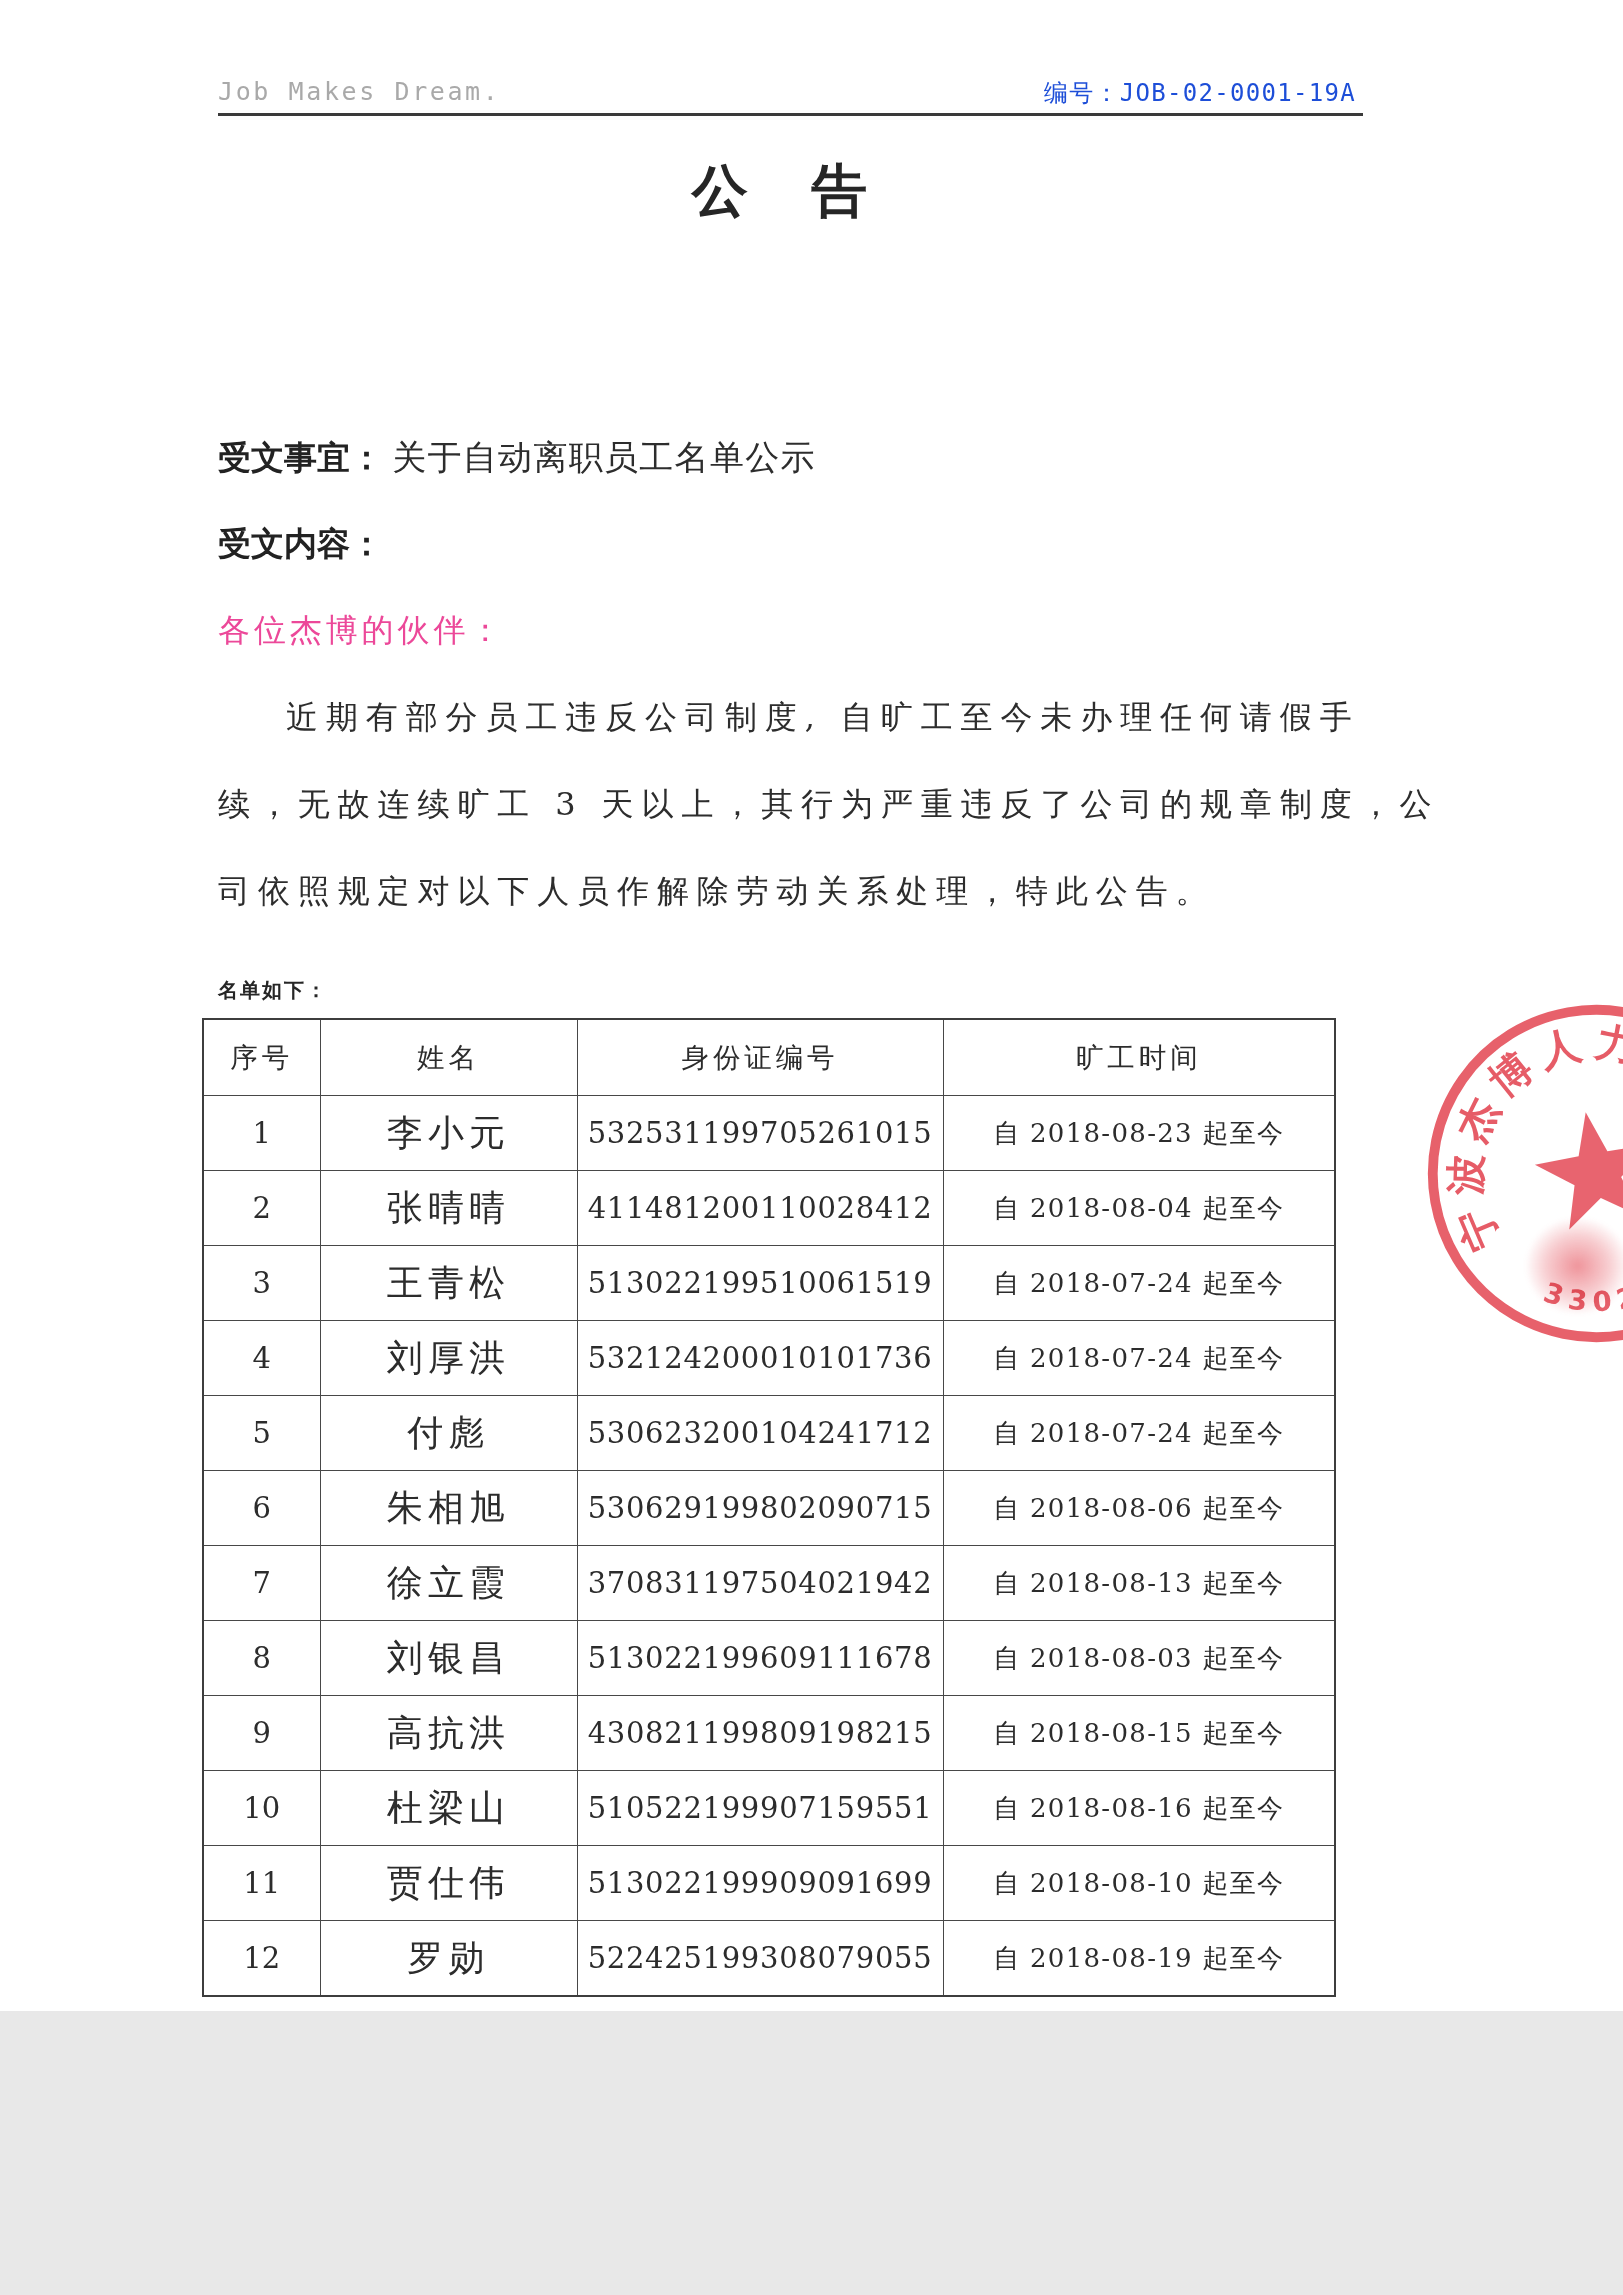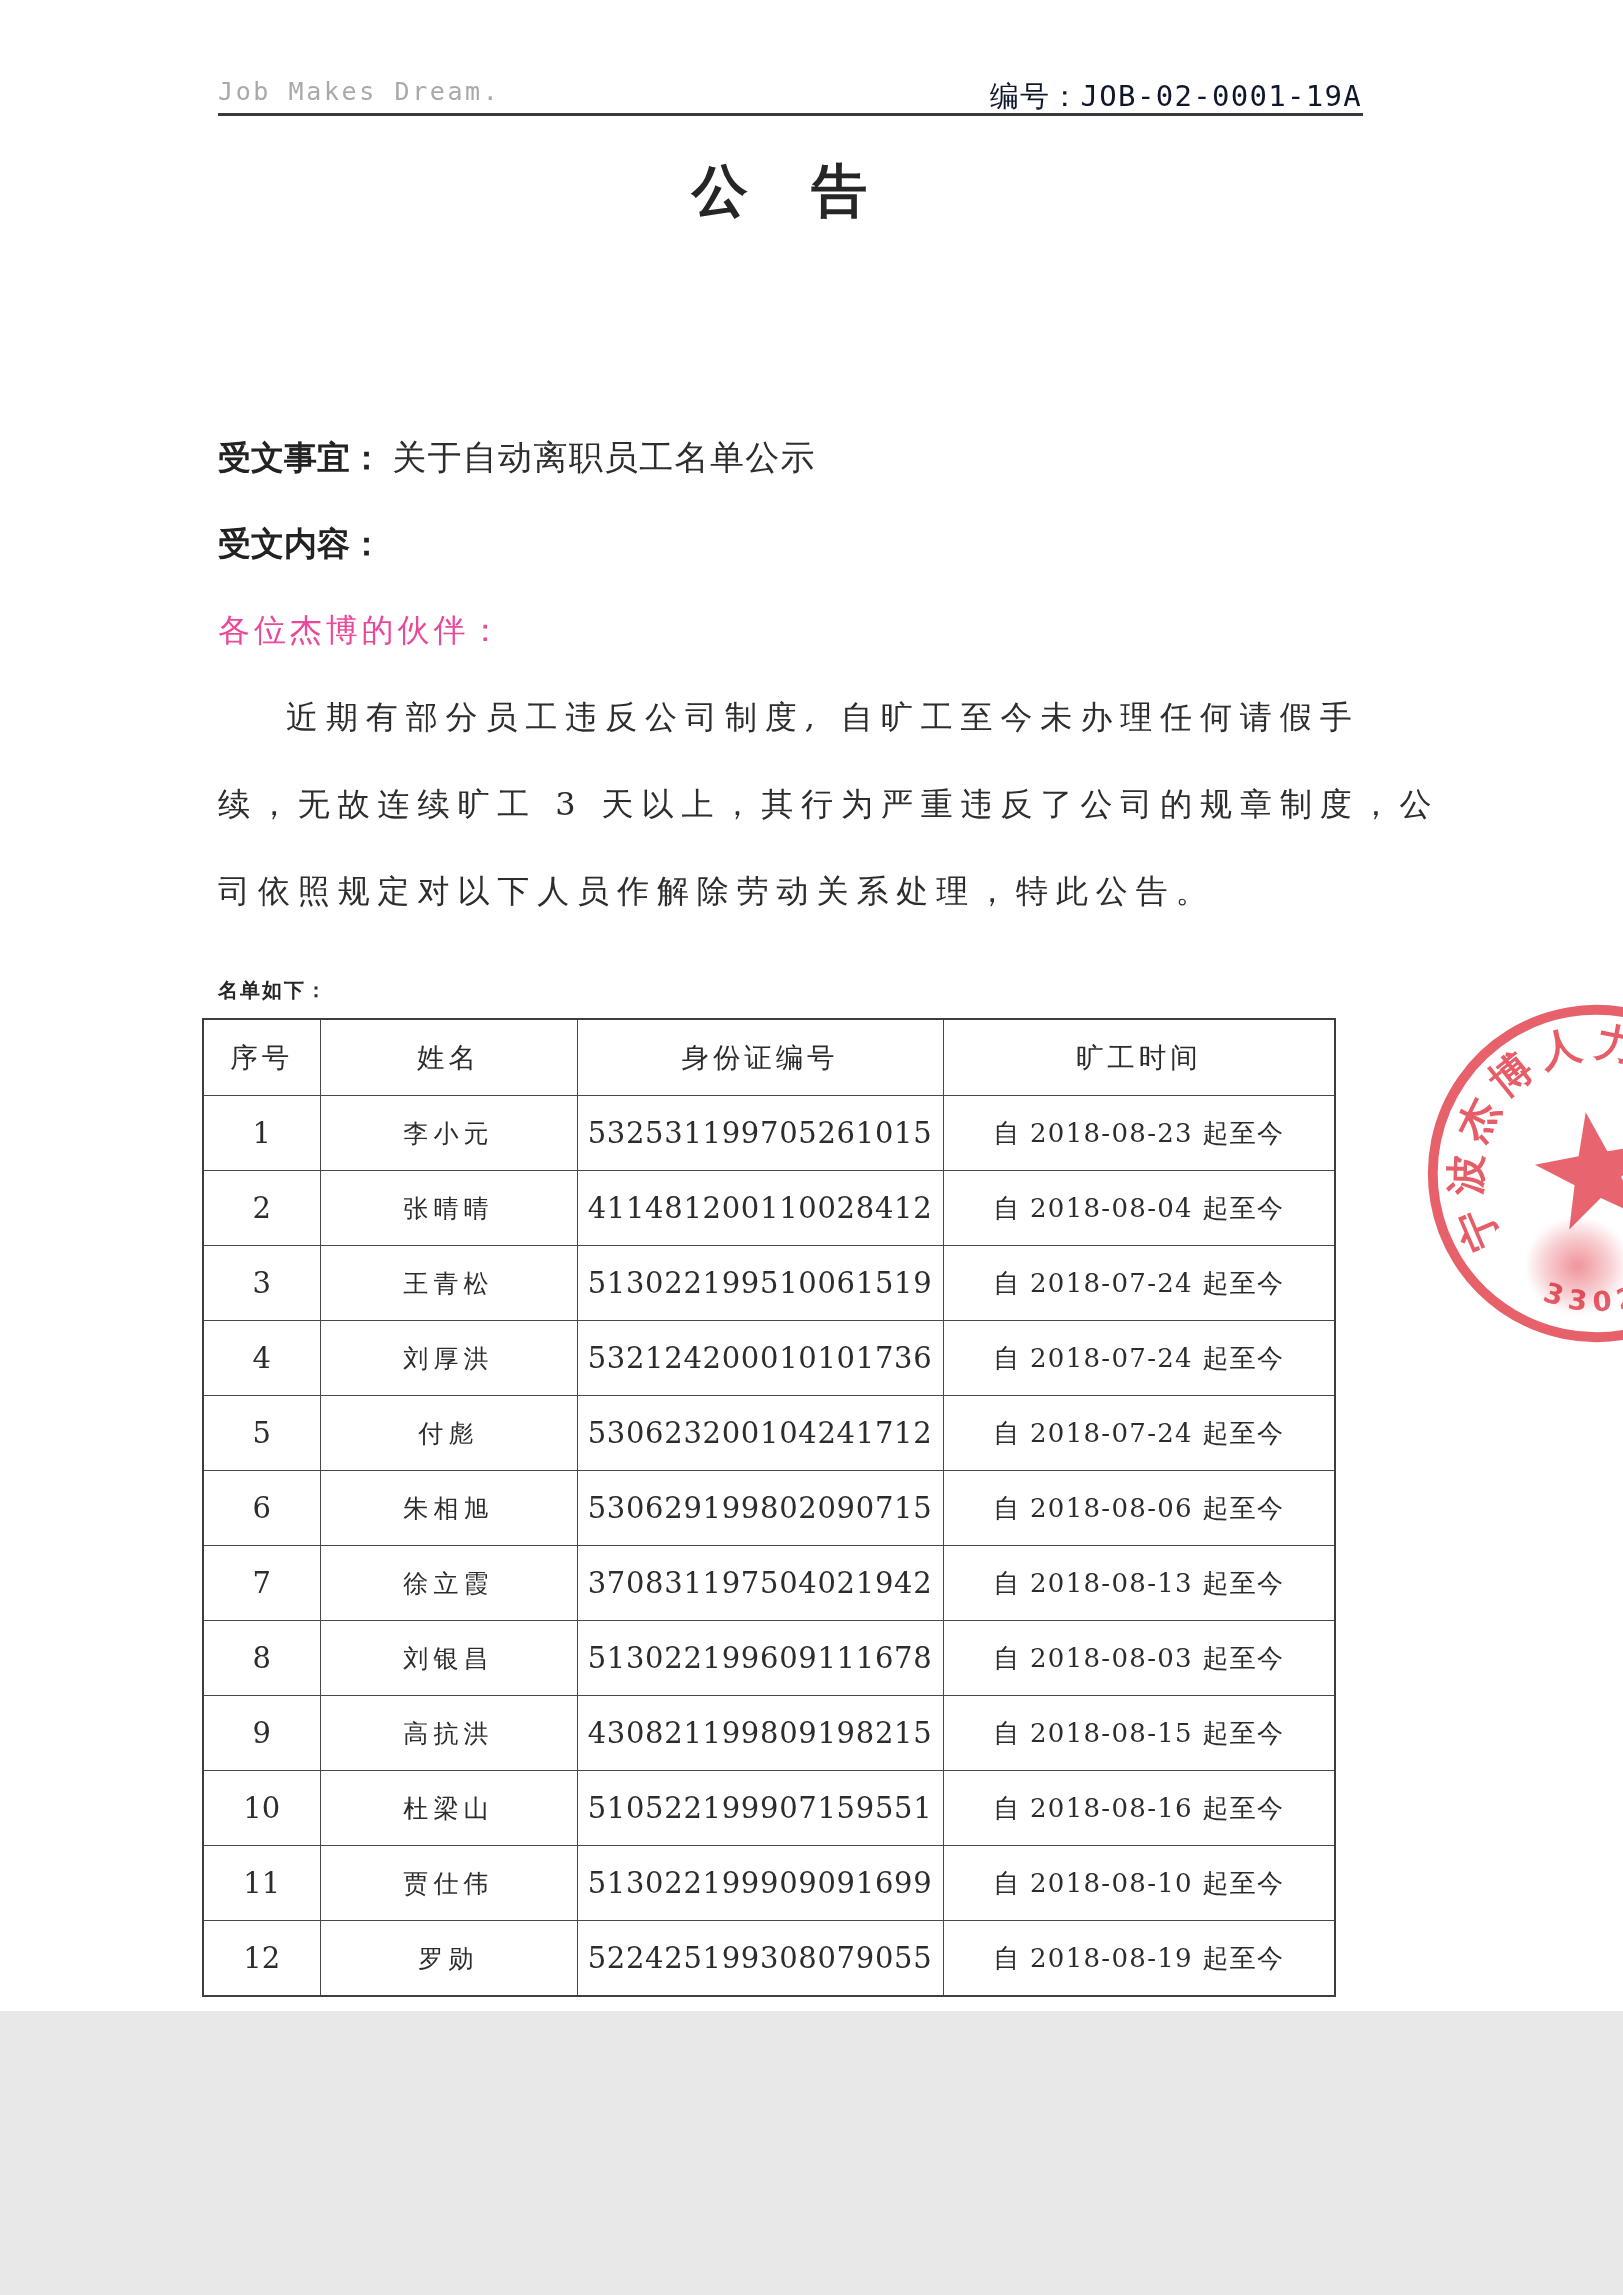--- a/index.html
+++ b/index.html
@@ -11,23 +11,23 @@
     font-family:"DejaVu Serif","Liberation Serif",serif;
     color:#2d2d2d;
   }
   
   .hdr-slogan{
     position:absolute;left:218px;top:77px;
     font-family:"DejaVu Sans Mono","Liberation Mono",monospace;
     font-size:25px;letter-spacing:2.6px;color:#a9a9a9;
   }
   .hdr-docno{
-    position:absolute;right:261px;top:77px;
+    position:absolute;right:267px;top:77px;
     font-family:"DejaVu Sans Mono","Liberation Mono",monospace;
-    font-size:29px;letter-spacing:1.3px;color:#0f172a;
+    font-size:24px;letter-spacing:1.3px;color:#1d4ed8;
   }
   .hdr-rule{
     position:absolute;left:218px;top:113px;width:1145px;height:2.6px;
     background:#3a3a3a;
   }
   
   .doc-title{
     position:absolute;left:218px;top:154px;width:1145px;
     text-align:center;
     font-size:56px;font-weight:700;letter-spacing:22px;
@@ -54,21 +54,21 @@
     border:1.3px solid #474747;
     text-align:center;vertical-align:middle;
     font-weight:400;color:#2c2c2c;
     padding:0;
   }
   table.roster{border:2px solid #3d3d3d;padding-left:24px;}
   col.c-idx{width:117px}col.c-name{width:257px}col.c-id{width:366px}col.c-date{width:392px}
   tr.hrow th{height:75px;font-size:27.5px;letter-spacing:3.9px;}
   tr.drow td{height:74px;}
   td.idx{font-size:29px;}
-  td.name{font-size:25px;letter-spacing:5.2px;font-family:Liberation Mono, monospace;}
+  td.name{font-size:36px;letter-spacing:5.2px;font-family:Liberation Mono, monospace;}
   td.idnum{font-size:29px;letter-spacing:0.7px;}
   td.date{font-size:26px;letter-spacing:1.3px;}
   
   .stamp{
     position:absolute;left:1328px;top:905px;width:537px;height:537px;
     mix-blend-mode:multiply;opacity:.93;
     transform:rotate(-10deg);
   }
   .stamp-blob{
     position:absolute;left:1525px;top:1217px;width:105px;height:98px;

